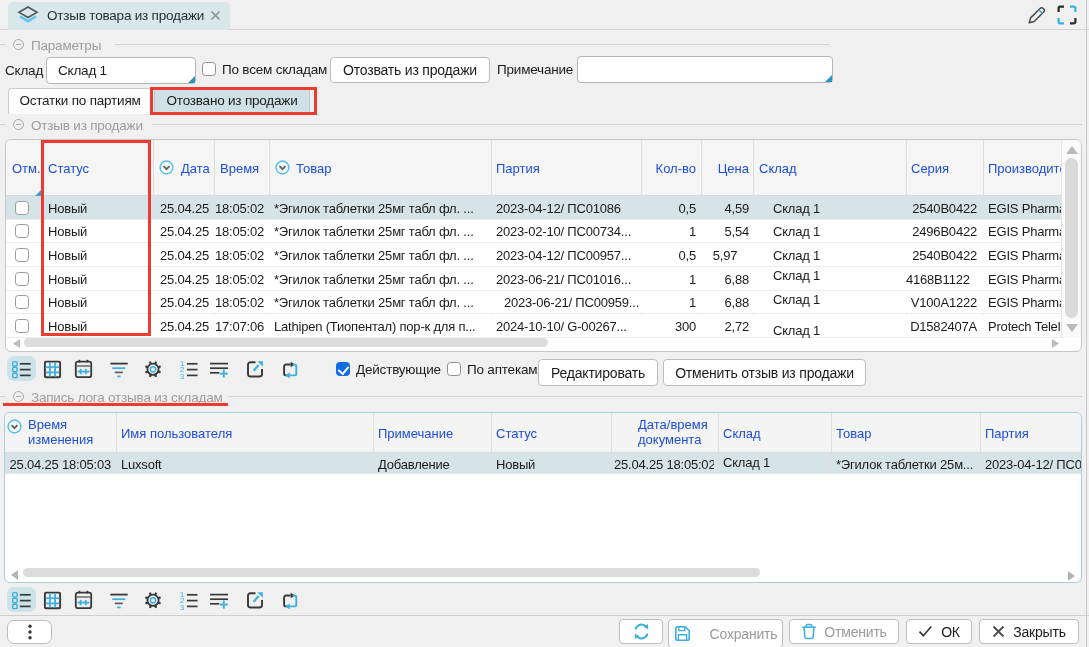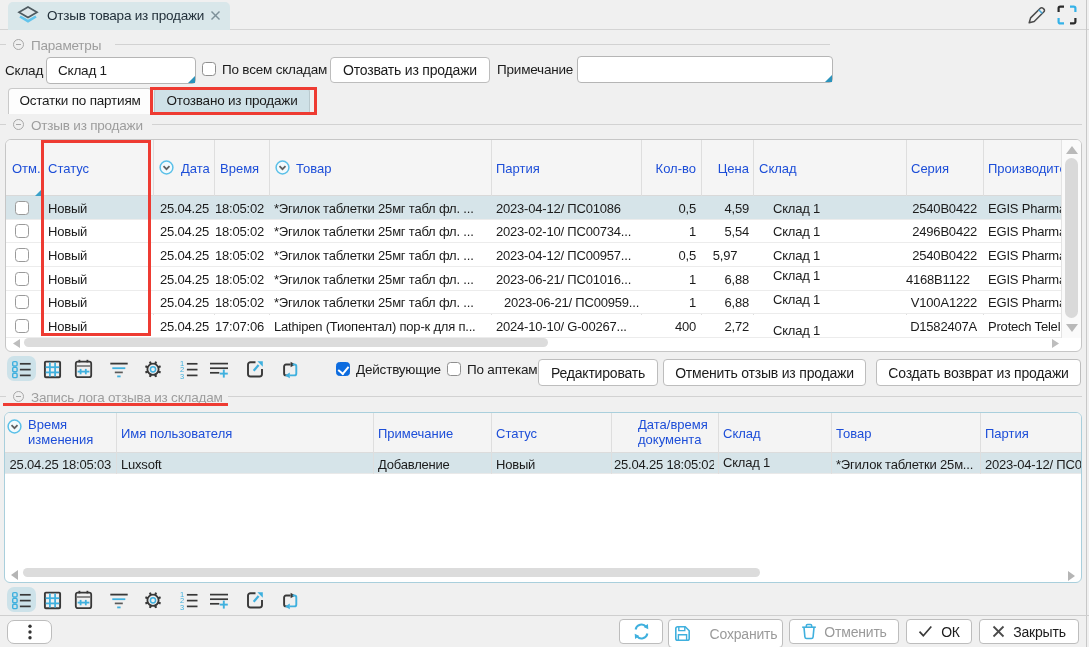--- a/index.html
+++ b/index.html
@@ -184,21 +184,21 @@
   <div class="cell" style="left:767px;top:151.8px;">Склад 1</div>
   <div class="cell" style="left:900px;top:155.3px;width:71px;text-align:right;">V100A1222</div>
   <div class="cell" style="left:982px;top:155.3px;width:73px;">EGIS Pharmac</div>
   <div class="abs" style="left:0;top:174.5px;width:1055px;height:23.7px;background:#ffffff;border-bottom:1px solid #ececec;"></div>
   <div class="abs" style="left:9px;top:179.0px;width:14px;height:14px;background:#fff;border:1.5px solid #9a9a9a;border-radius:3.5px;"></div>
   <div class="cell" style="left:42px;top:179.0px;">Новый</div>
   <div class="cell" style="left:147px;top:179.0px;width:56px;text-align:right;">25.04.25</div>
   <div class="cell" style="left:208px;top:179.0px;width:50px;text-align:right;">17:07:06</div>
   <div class="cell" style="left:268px;top:179.0px;width:208px;">Lathipen (Тиопентал) пор-к для п...</div>
   <div class="cell" style="left:490px;top:179.0px;width:148px;">2024-10-10/ G-00267...</div>
-  <div class="cell" style="left:635px;top:179.0px;width:55px;text-align:right;">400</div>
+  <div class="cell" style="left:635px;top:179.0px;width:55px;text-align:right;">300</div>
   <div class="cell" style="left:695px;top:179.0px;width:48px;text-align:right;">2,72</div>
   <div class="cell" style="left:767px;top:183.0px;">Склад 1</div>
   <div class="cell" style="left:900px;top:179.0px;width:71px;text-align:right;">D1582407A</div>
   <div class="cell" style="left:982px;top:179.0px;width:73px;">Protech Teleli</div>
 
   <div class="abs" style="left:1055px;top:0;width:22px;height:198px;background:#fafafa;border-left:1px solid #e3e3e3;"></div>
   <svg class="abs" style="left:1060px;top:6px;" width="12" height="8" viewBox="0 0 12 8">
         <path d="M6 0 L12 8 L0 8 Z" fill="#b9b9b9"></path>
       </svg>
   <div class="abs" style="left:1059px;top:18px;width:13px;height:160px;background:#d9d9d9;border-radius:6.5px;"></div>
@@ -286,21 +286,20 @@
 <polygon points="10.6,2.7 15.3,5.5 10.6,8.3" fill="#383838"></polygon>
 <path d="M12.6 5.5 H14.4 A1.9 1.9 0 0 1 16.3 7.4 V14.5 A1.9 1.9 0 0 1 14.4 16.4 H9.8" fill="none" stroke="#3fb0de" stroke-width="1.9"></path>
 <polygon points="9.8,13.6 5.1,16.4 9.8,19.2" fill="#3fb0de"></polygon>
 </svg>
 <div class="cb checked" style="left:336px;top:362px;"></div>
 <div class="lbl" style="left:356px;top:362px;">Действующие</div>
 <div class="cb" style="left:447px;top:362px;"></div>
 <div class="lbl" style="left:467px;top:362px;">По аптекам</div>
 <div class="btn" style="left:663px;top:359px;width:203px;height:27px;">Отменить отзыв из продажи</div>
 <div class="btn" style="left:538px;top:359px;width:120px;height:27px;">Редактировать</div>
-<div class="btn" style="left:876px;top:359px;width:205px;height:27px;">Создать возврат из продажи</div>
 
 <div class="abs" style="left:0;top:396px;width:6px;height:1px;background:#d2d2d2;"></div>
 <div class="sect-circ" style="left:13px;top:391px;"></div>
 <div class="sect-txt" style="left:31px;top:390px;">Запись лога отзыва из складам</div>
 <div class="sect-line" style="left:228px;top:396px;width:854px;"></div>
 <div class="abs" style="left:3px;top:403px;width:225px;height:2.5px;background:#ee3b32;"></div>
 
 <div class="abs" id="t2" style="left:4px;top:412px;width:1078px;height:171px;background:#fff;border:1px solid #a9cfdc;border-radius:6px;overflow:hidden;">
   <div class="abs" style="left:0;top:0;width:1078px;height:40px;background:#f4f4f4;border-bottom:1px solid #dcdcdc;"></div>
   <svg class="abs" style="left:2px;top:6px;" width="15" height="15" viewBox="0 0 15 15">

